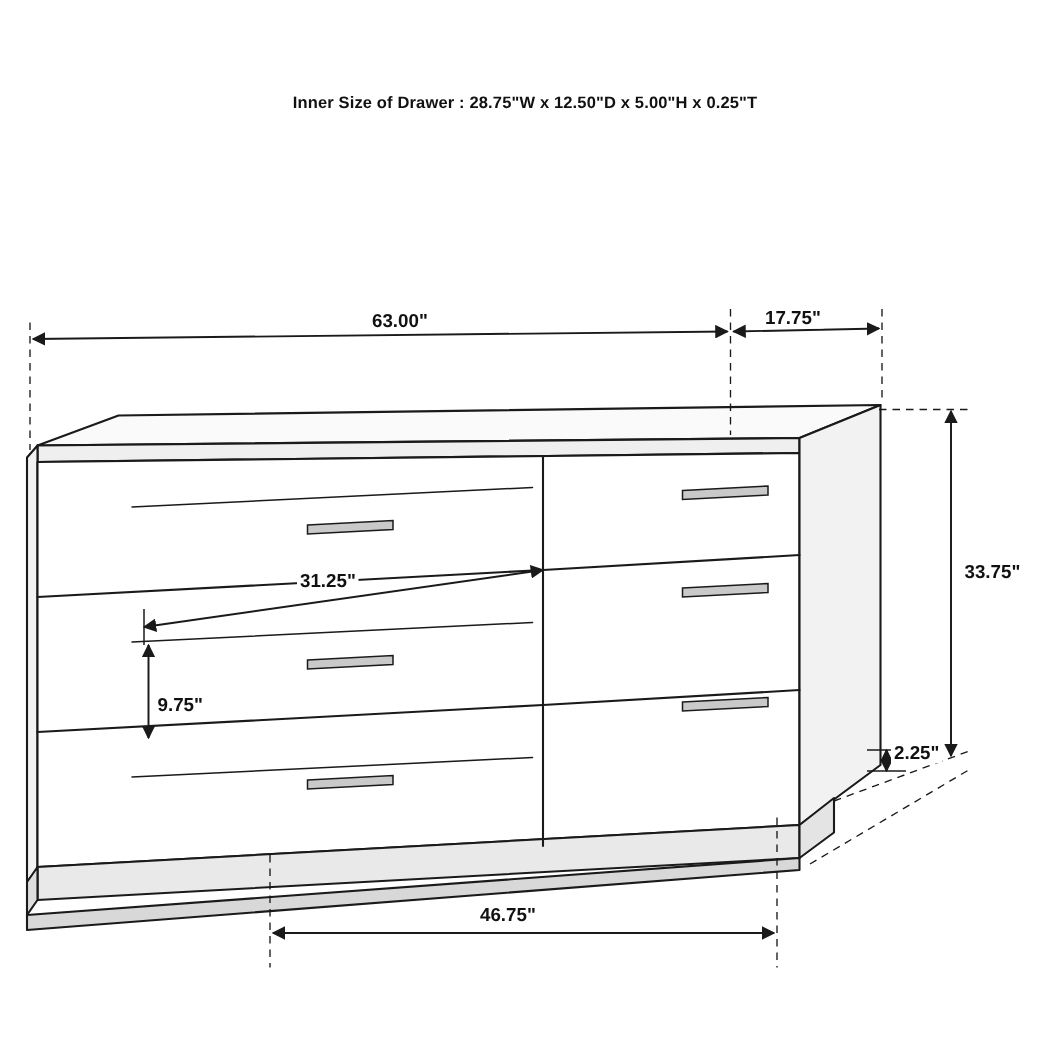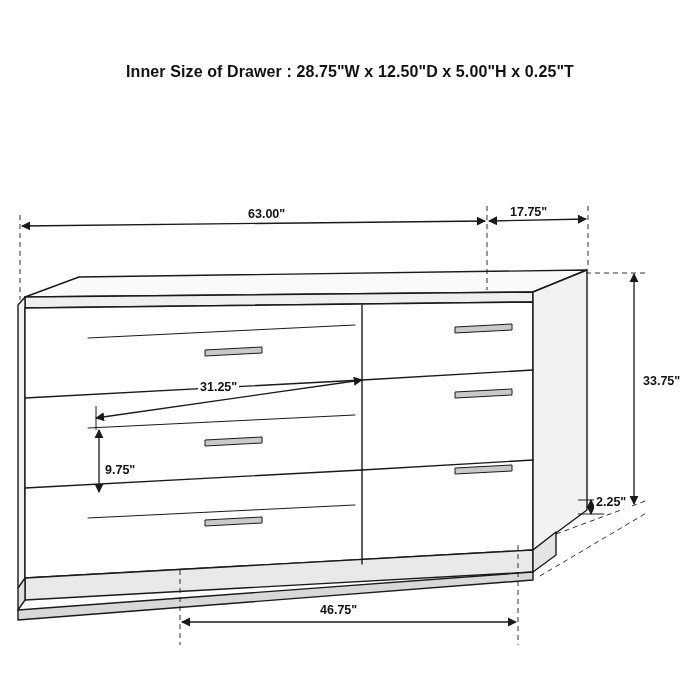--- a/index.html
+++ b/index.html
@@ -19,21 +19,21 @@
     position: relative;
     width: 700px;
     height: 700px;
   }
   #title {
     position: absolute;
     top: 63px;
     left: 0;
     width: 700px;
     text-align: center;
-    font-size: 16px;
+    font-size: 11px;
     font-weight: bold;
     letter-spacing: 0.1px;
     color: #111111;
   }
   svg.diagram {
     position: absolute;
     top: 0;
     left: 0;
   }
   .dimlabel {

